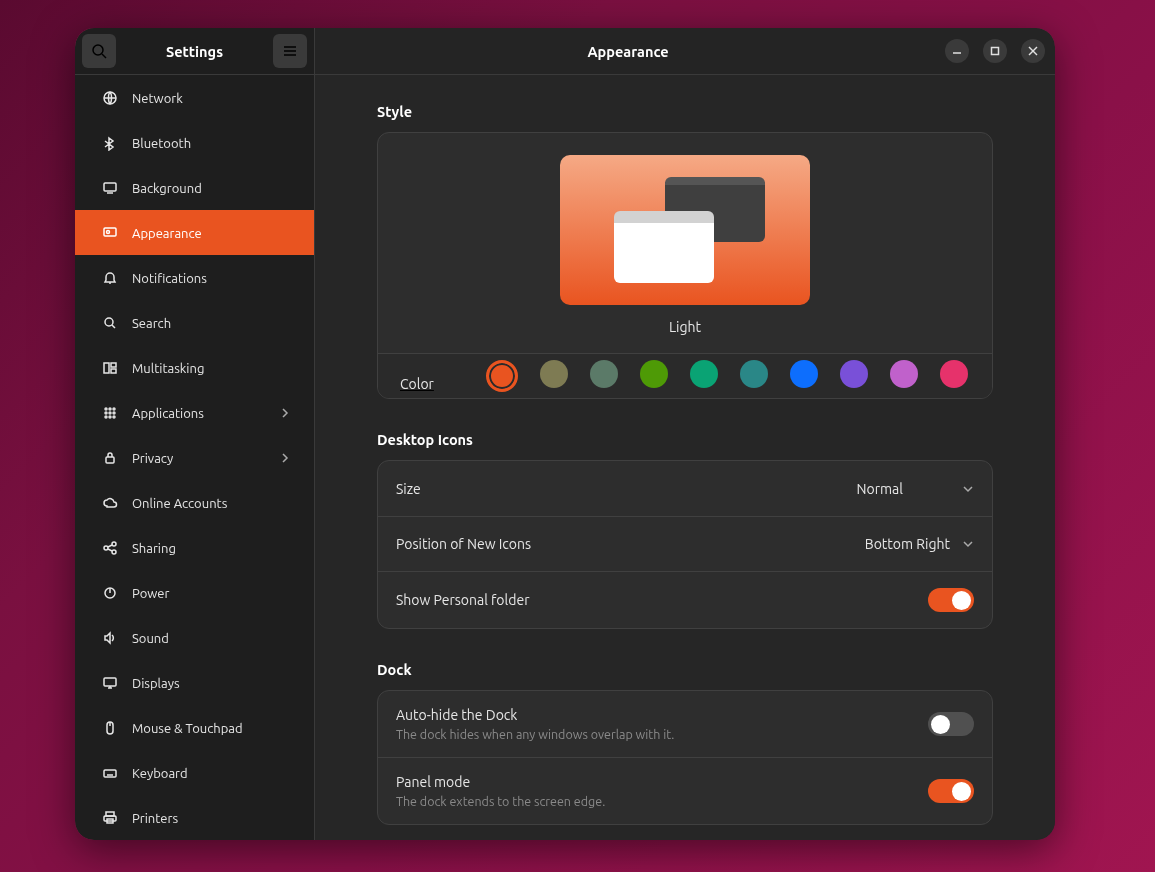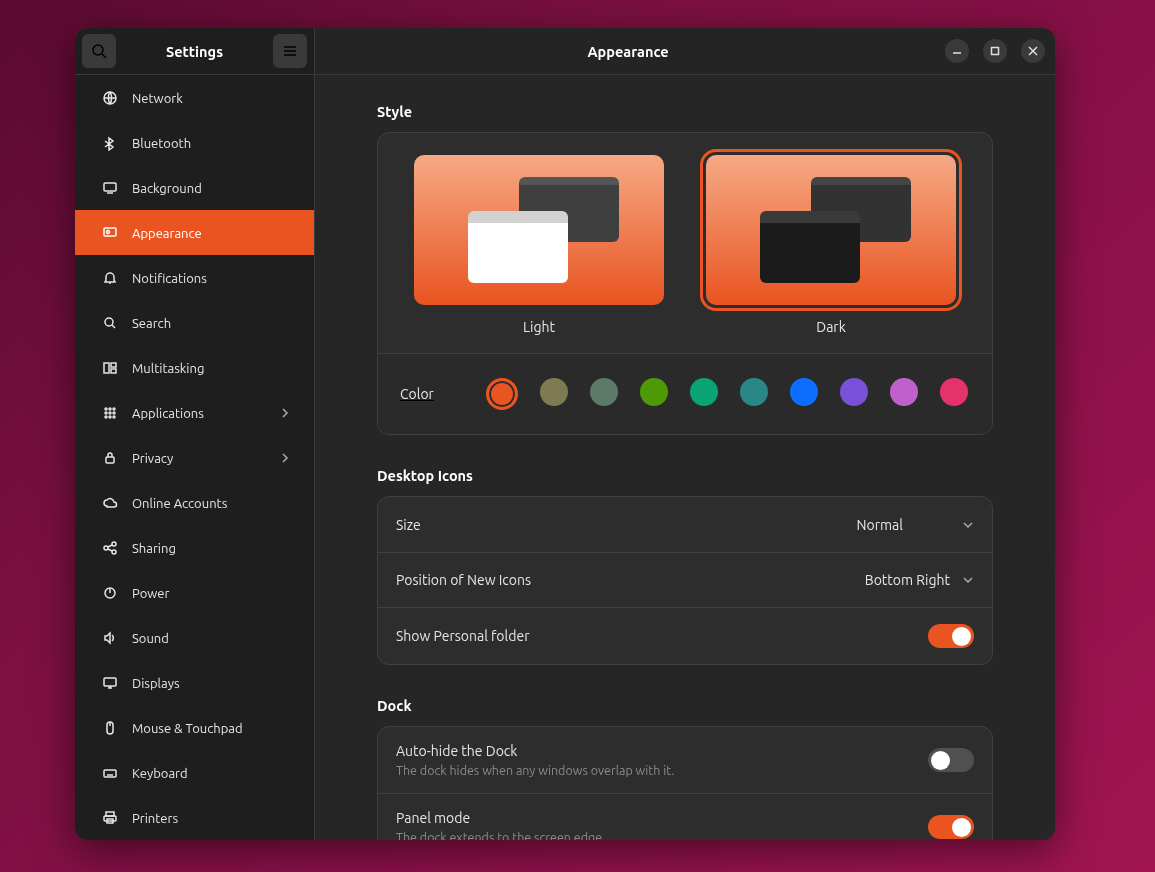--- a/index.html
+++ b/index.html
@@ -3,21 +3,21 @@
 <meta charset="utf-8">
 <style>
 * { box-sizing: border-box; margin: 0; padding: 0; font-family: Ubuntu, "Segoe UI", sans-serif; }
 body {
   width: 1155px; height: 872px;
   background: linear-gradient(135deg, #5a0a30 0%, #7a1040 30%, #8a1048 60%, #a01550 100%);
   position: relative; overflow: hidden;
 }
 .window {
   position: absolute; left: 75px; top: 28px; width: 980px; height: 812px;
-  background: #be185d; border-radius: 12px; display: flex; overflow: hidden;
+  background: #be185d; border-radius: 19px; display: flex; overflow: hidden;
   box-shadow: 0 10px 40px rgba(0,0,0,0.5);
 }
 .sidebar {
   width: 240px; background: #1e1e1e; border-right: 1px solid #3a3a3a;
   display: flex; flex-direction: column;
 }
 .sidebar-header {
   height: 47px; display: flex; align-items: center; padding: 0 7px;
   border-bottom: 1px solid #3a3a3a;
 }
@@ -67,21 +67,21 @@
 }
 .tw1 { width: 100px; height: 65px; left: 105px; top: 22px; }
 .tw2 { width: 100px; height: 72px; left: 54px; top: 56px; }
 .lt .tw1 { background: #3f3f3f; border-top: 8px solid #555; }
 .lt .tw2 { background: #fff; border-top: 12px solid #d2d2d2; }
 .dk .tw1 { background: #323232; border-top: 8px solid #444; }
 .dk .tw2 { background: #1b1b1b; border-top: 12px solid #3a3a3a; }
 .style-label { color: #e6e6e6; margin-top: 14px; font-size: 14px; }
 
 .color-row {
-  display: flex; align-items: center; padding: 24px 22px;
+  display: flex; align-items: flex-end; padding: 6px 22px;
   border-top: 1px solid #404040; background: #2a2a2a; text-decoration: underline;
 }
 .color-label { width: 80px; color: #e6e6e6; font-size: 14px; }
 .swatches { display: flex; gap: 22px; margin-left: 6px;}
 .swatch { width: 28px; height: 28px; border-radius: 50%; cursor: pointer; }
 .swatch.selected { width: 32px; height: 32px; border: 3px solid #e95420; box-shadow: inset 0 0 0 2px #2a2a2a; }
 
 .row {
   display: flex; align-items: center; padding: 16px 18px;
   border-top: 1px solid #404040; min-height: 55px;
@@ -336,27 +336,20 @@
 
       <div class="section-title">Style</div>
       <div class="panel">
         <div class="style-row">
           <div class="style-opt lt">
             <div class="style-thumb lt">
               <div class="tw1"></div>
                 <div class="tw2"></div>
             </div>
             <div class="style-label">Light</div>
-          </div>
-          <div class="style-opt dk selected">
-            <div class="style-thumb dk">
-              <div class="tw1"></div>
-                <div class="tw2"></div>
-            </div>
-            <div class="style-label">Dark</div>
           </div>
         </div>
         <div class="color-row">
           <div class="color-label">Color</div>
           <div class="swatches" id="swatches">
               <div class="swatch selected" style="background: rgb(233, 84, 32);"></div>
               <div class="swatch" style="background: rgb(126, 123, 83);"></div>
               <div class="swatch" style="background: rgb(91, 122, 104);"></div>
               <div class="swatch" style="background: rgb(78, 154, 6);"></div>
               <div class="swatch" style="background: rgb(10, 163, 116);"></div>

